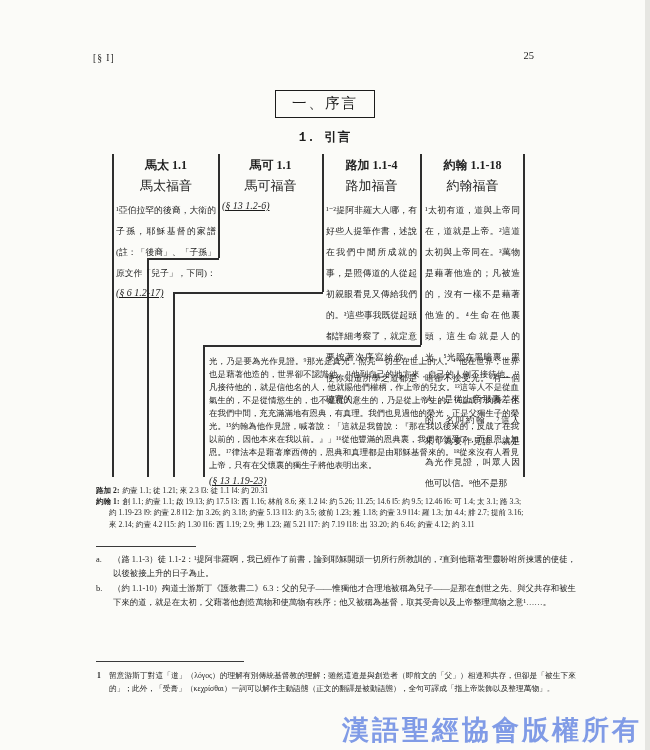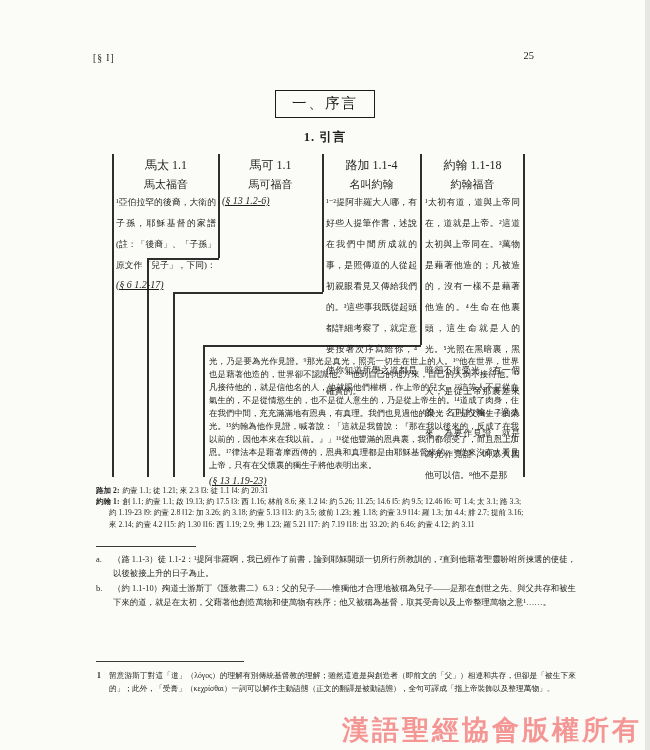--- a/index.html
+++ b/index.html
@@ -9,28 +9,28 @@
     font-family:"Liberation Serif","DejaVu Serif",serif;
     color:#1d1d1d;
   }
   .edge-shade{position:absolute;right:0;top:0;width:5px;height:750px;background:#e6e6e2;}
   
   .hdr-left{position:absolute;left:93px;top:53px;font-size:9.5px;letter-spacing:1px;}
   .hdr-center{position:absolute;left:50%;top:51px;transform:translateX(-50%);font-size:10.5px;font-weight:bold;white-space:nowrap;}
   .hdr-page{position:absolute;right:116px;top:50px;font-size:10.5px;}
   
   .title-box{position:absolute;left:50%;top:90px;transform:translateX(-50%);border:1.5px solid #1c1c1c;padding:3px 16px 4px 16px;font-size:14.5px;font-weight:normal;letter-spacing:2px;white-space:nowrap;}
-  .subtitle{position:absolute;left:50%;top:129px;transform:translateX(-50%);font-size:12.5px;font-weight:bold;letter-spacing:1px;white-space:nowrap;}
+  .subtitle{position:absolute;left:50%;top:129px;transform:translateX(-50%);font-size:12.5px;font-weight:bold;letter-spacing:1px;white-space:nowrap;font-family:Liberation Mono, monospace;}
   
   .vl{position:absolute;width:1.5px;background:#2e2e2e;}
   .hl{position:absolute;height:1.5px;background:#2e2e2e;}
   
   .col{position:absolute;top:157px;}
-  .col-heading{text-align:center;font-size:12px;font-weight:normal;margin-bottom:3px;white-space:nowrap;}
-  .col-book{text-align:center;font-size:11px;}
+  .col-heading{text-align:center;font-size:12px;font-weight:bold;margin-bottom:3px;white-space:nowrap;}
+  .col-book{text-align:center;font-size:13px;margin-bottom:5px;}
   .col-body{font-size:8.8px;line-height:21px;text-align:justify;text-justify:inter-ideograph;}
   .col-ref{font-size:10px;margin-top:3px;font-style:italic;}
   .col-ref:empty{display:none;}
   .col-ref span{text-decoration:underline;}
   .merged{position:absolute;left:209px;top:355px;width:310px;}
   .merged-body{font-size:8.4px;line-height:13px;text-align:justify;text-justify:inter-ideograph;}
   
   .xrefs{position:absolute;left:96px;top:485px;width:486px;font-size:7.6px;line-height:11.2px;}
   .xref-line{white-space:nowrap;}
   .xref-line.indent{padding-left:13px;}
@@ -42,21 +42,21 @@
   .fn{position:relative;padding-left:17px;font-size:8.4px;line-height:13.5px;text-align:justify;text-justify:inter-ideograph;margin-bottom:2px;}
   .fn-label{position:absolute;left:0;top:0;}
   
   .enblock{position:absolute;left:96px;top:661px;width:480px;}
   .en-rule{width:148px;height:1.2px;background:#3a3a3a;margin-bottom:8px;}
   .en{position:relative;padding-left:13px;font-size:7.7px;line-height:12.6px;text-align:justify;text-justify:inter-ideograph;}
   .en-label{position:absolute;left:1px;top:0;font-weight:bold;}
   
   .watermark{
     position:absolute;left:342px;top:712px;font-size:27px;font-weight:bold;
-    color:#ef4444;opacity:0.55;letter-spacing:3px;white-space:nowrap;
+    color:#1d4ed8;opacity:0.55;letter-spacing:3px;white-space:nowrap;
   }
 </style>
 </head>
 <body>
 
 <div class="page">
   <div class="edge-shade"></div>
 
   <div class="hdr-left">[§ I]</div>
   <div class="hdr-page">25</div>
@@ -86,21 +86,21 @@
   </div>
 
   <div class="col" style="left:222px;width:97px;">
     <div class="col-heading">馬可 1.1</div>
     <div class="col-book">馬可福音</div>
     <div class="col-ref"><span>(§ 13 1.2-6)</span></div>
   </div>
 
   <div class="col" style="left:326px;width:91px;">
     <div class="col-heading">路加 1.1-4</div>
-    <div class="col-book">名叫約翰</div>
+    <div class="col-book">路加福音</div>
     <div class="col-body">¹⁻²提阿非羅大人哪，有好些人提筆作書，述說在我們中間所成就的事，是照傳道的人從起初親眼看見又傳給我們的。³這些事我既從起頭都詳細考察了，就定意要按著次序寫給你，⁴使你知道所學之道都是確實的。</div>
   </div>
 
   <div class="col" style="left:425px;width:95px;">
     <div class="col-heading">約翰 1.1-18</div>
     <div class="col-book">約翰福音</div>
     <div class="col-body">¹太初有道，道與上帝同在，道就是上帝。²這道太初與上帝同在。³萬物是藉著他造的；凡被造的，沒有一樣不是藉著他造的。⁴生命在他裏頭，這生命就是人的光。⁵光照在黑暗裏，黑暗卻不接受光。⁶有一個人，是從上帝那裏差來的，名叫約翰。⁷這人來，為要作見證，就是為光作見證，叫眾人因他可以信。⁸他不是那</div>
   </div>
 
   <div class="merged">

